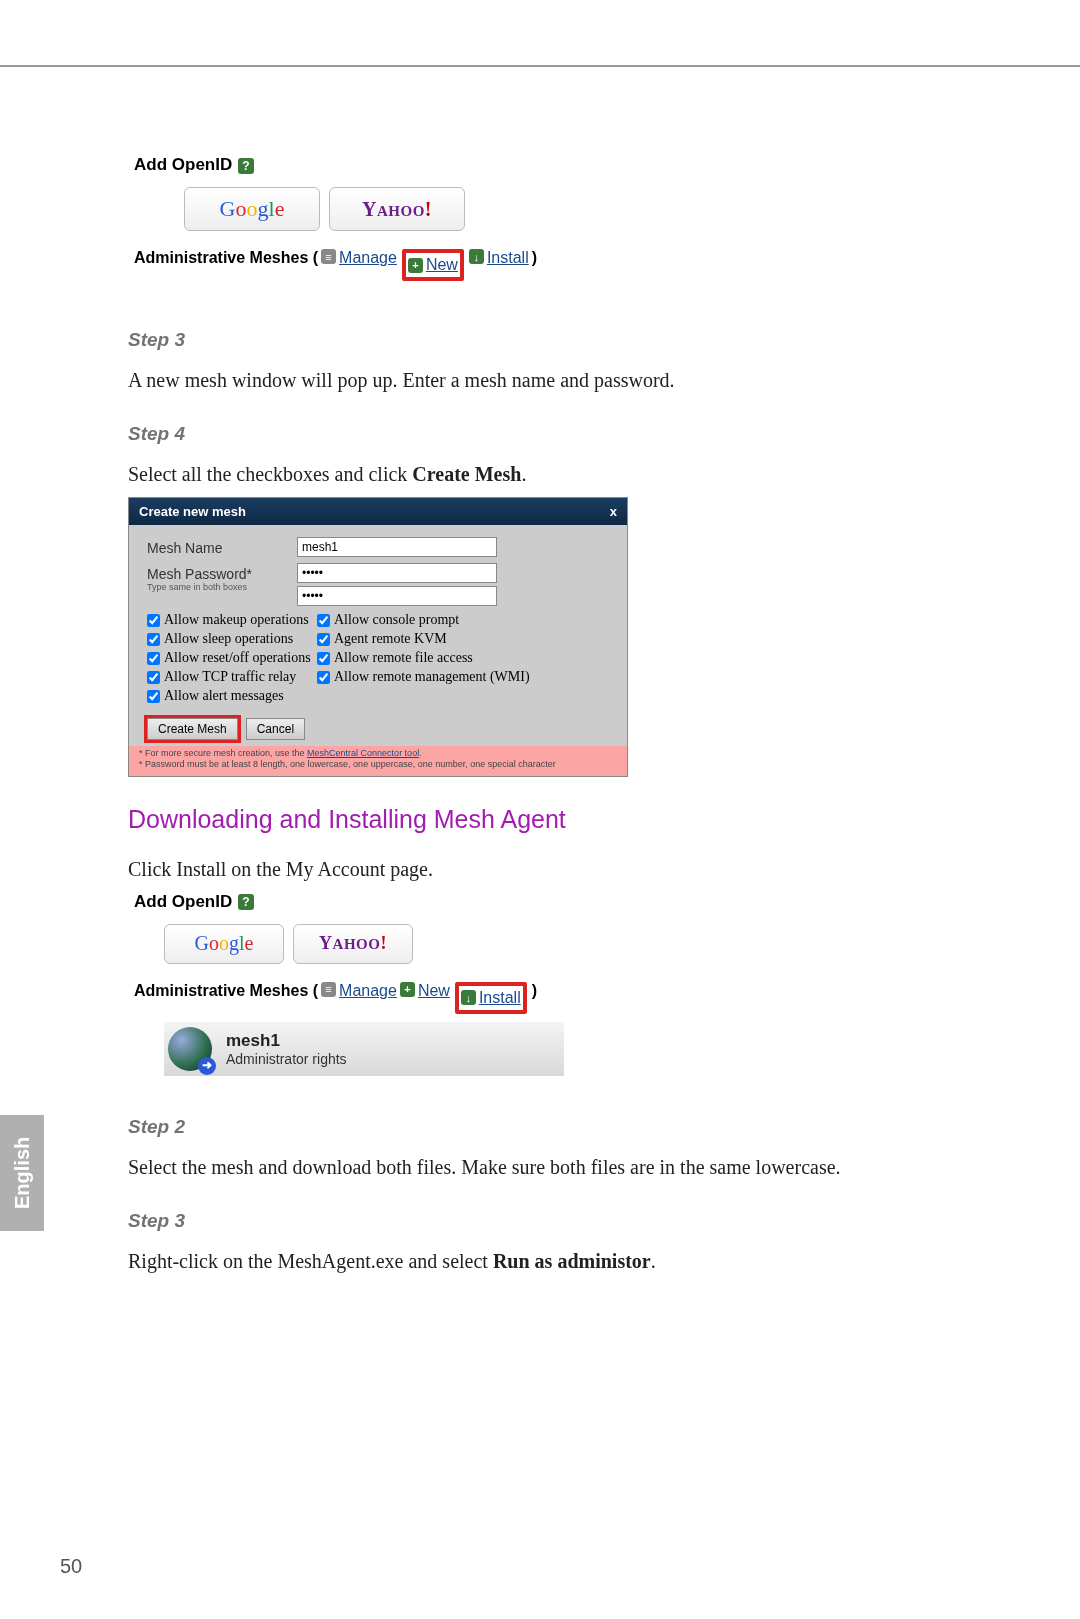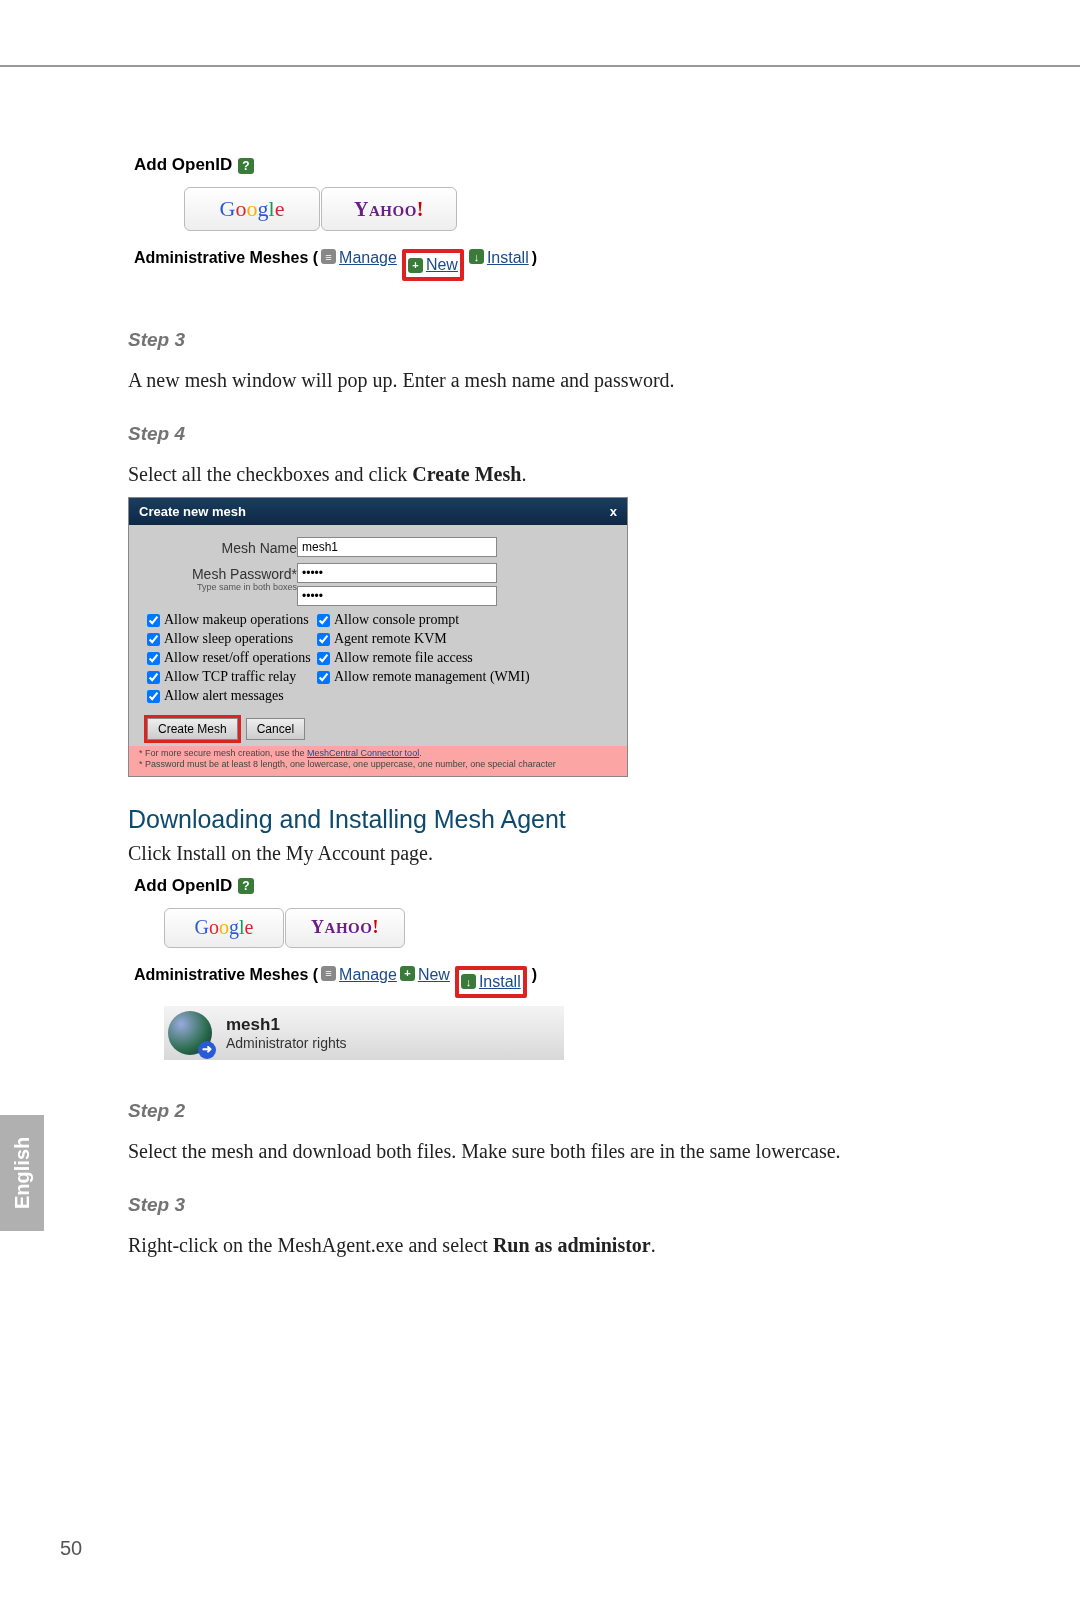--- a/index.html
+++ b/index.html
@@ -35,24 +35,24 @@
   }
   .body-text {
     font-size: 20px;
     color: #222;
     line-height: 1.5;
     margin-bottom: 8px;
   }
   .section-heading {
     font-family: Arial, Helvetica, sans-serif;
     font-size: 25px;
-    color: #0c4a6e;
+    color: #a21caf;
     font-weight: 500;
     margin-top: 28px;
-    margin-bottom: 4px;
+    margin-bottom: 20px;
   }
 
   
   .shot1 {
     width: 500px;
     margin-left: 6px;
     margin-bottom: 48px;
   }
   .openid-row {
     font-family: Arial, sans-serif;
@@ -69,21 +69,21 @@
     border-radius: 3px;
     font-size: 12px;
     font-weight: bold;
     align-items: center;
     justify-content: center;
     vertical-align: middle;
     margin-left: 1px;
   }
   .oid-buttons {
     display: flex;
-    gap: 1px;
+    gap: 9px;
     margin-left: 50px;
     margin-bottom: 18px;
   }
   .oid-btn {
     width: 136px;
     height: 44px;
     border: 1px solid #bbb;
     border-radius: 6px;
     background: linear-gradient(#fff,#eee);
     display: flex;
@@ -153,21 +153,21 @@
     color: #fff;
     font-weight: bold;
     padding: 6px 10px;
     display: flex;
     justify-content: space-between;
     align-items: center;
   }
   .dlg-close { font-weight: bold; cursor:pointer; }
   .dlg-body { padding: 12px 18px 6px; background:#ccc; }
   .dlg-row { display:flex; align-items:flex-start; margin-bottom:6px; }
-  .dlg-lbl { width:150px; color:#333; font-size:14px; padding-top:3px;text-align:right; }
+  .dlg-lbl { width:150px; color:#333; font-size:14px; padding-top:3px; }
   .dlg-lbl .sub { display:block; font-size:9px; color:#555; }
   .dlg-input {
     width:200px; height:20px; border:1px solid #888;
     background:#fff; font-size:12px; padding:1px 4px;
     font-family: Arial, sans-serif;
   }
   .dlg-pw-col { display:flex; flex-direction:column; gap:3px; }
   .dlg-checks {
     display:grid;
     grid-template-columns: 170px 1fr;
@@ -246,21 +246,21 @@
     writing-mode: vertical-rl;
     text-align:center;
     display:flex;
     align-items:center;
     justify-content:center;
     transform: rotate(180deg);
   }
   .page-no {
     position:absolute;
     left: 60px;
-    bottom: 59px;
+    bottom: 41px;
     font-family: Arial, sans-serif;
     font-size: 20px;
     color:#555;
   }
 </style>
 </head>
 <body>
 
 <div class="top-rule"></div>
 

